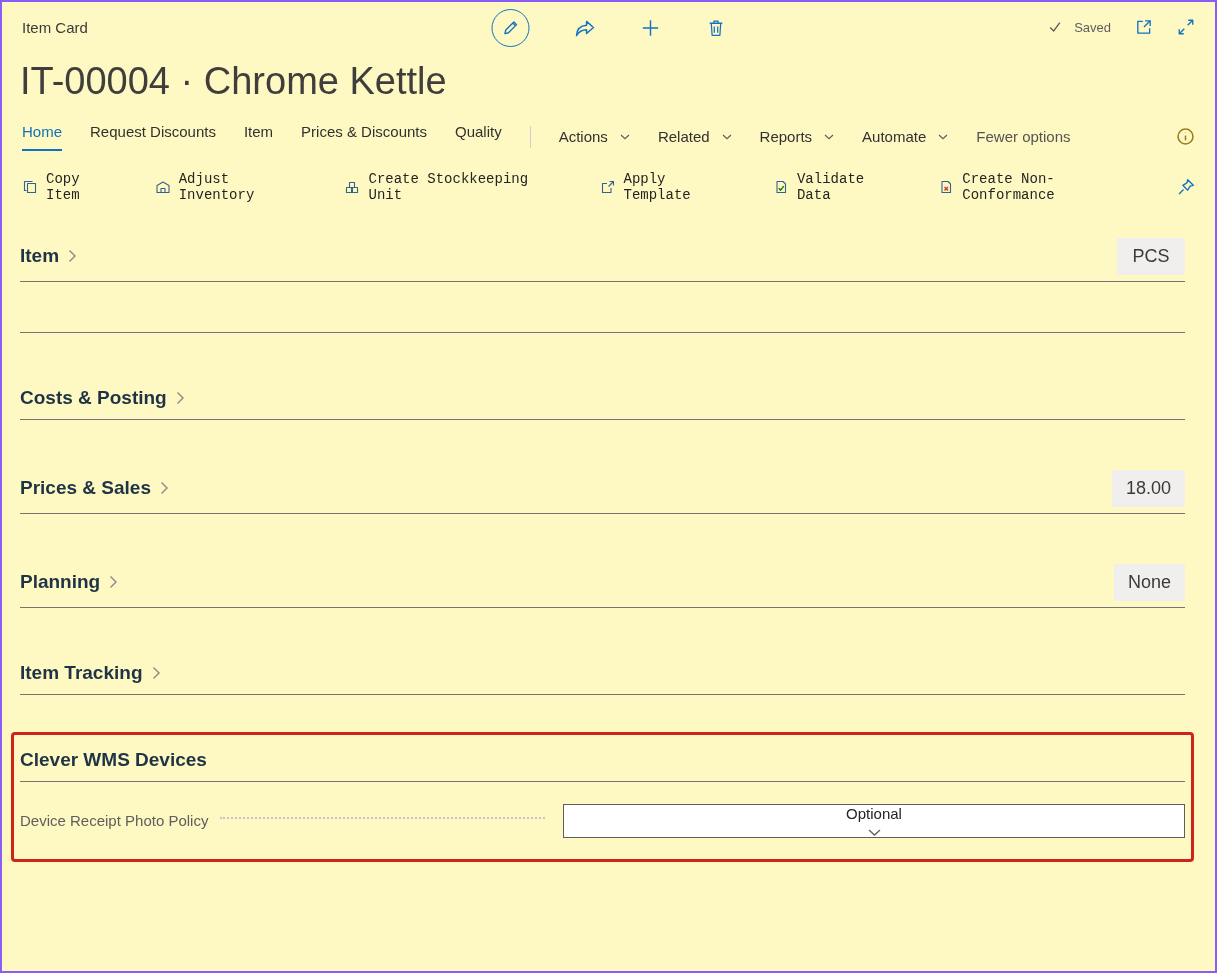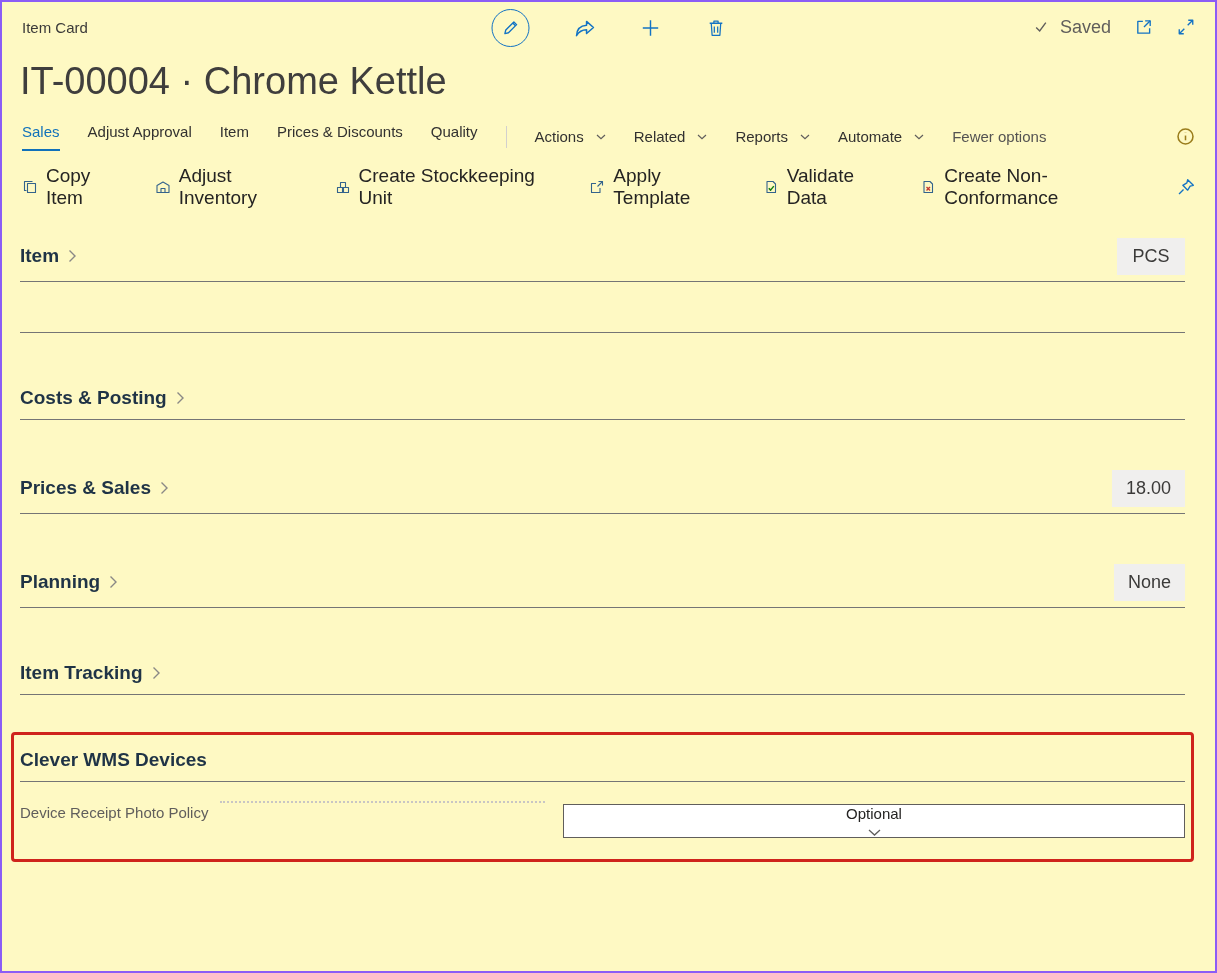--- a/index.html
+++ b/index.html
@@ -9,50 +9,50 @@
     font-family:"Liberation Sans",sans-serif;color:#323130;
   }
   
   .topbar{position:relative;height:50px;display:flex;align-items:center;padding:0 20px;}
   .caption{font-size:15px;color:#3b3a39;}
   .topbar-center{position:absolute;left:50%;top:4px;transform:translateX(-50%);
     display:flex;align-items:center;gap:44px;height:44px;}
   .icon-btn{display:flex;align-items:center;justify-content:center;cursor:pointer;background:none;border:none;padding:0;}
   .edit-circle{width:38px;height:38px;border:1.5px solid #1373c4;border-radius:50%;}
   .topbar-right{margin-left:auto;display:flex;align-items:center;gap:24px;}
-  .saved{display:flex;align-items:center;gap:12px;font-size:18px;color:#605e5c;}
+  .saved{display:flex;align-items:center;gap:12px;font-size:13px;color:#605e5c;}
   
   .title{margin:8px 0 0 18px;font-size:38px;font-weight:300;color:#3f3e3d;line-height:1.15;}
   
   .ribbon{display:flex;align-items:center;gap:28px;margin-top:16px;padding:0 20px;font-size:15px;height:34px;}
   .tab{color:#323130;cursor:pointer;padding-bottom:9px;border-bottom:2px solid transparent;}
   .tab.active{color:#1171ba;border-bottom-color:#1171ba;font-weight:400;}
   .menu-item{display:flex;align-items:center;gap:12px;color:#323130;cursor:pointer;}
   .vsep{width:1px;height:22px;background:#d2d0ce;}
   .fewer{color:#545352;cursor:pointer;}
   .info-wrap{margin-left:auto;}
   
-  .toolbar{display:flex;align-items:center;gap:28px;margin-top:12px;padding:0 20px;height:42px;font-size:19px;color:#252423;}
+  .toolbar{display:flex;align-items:center;gap:36px;margin-top:12px;padding:0 20px;height:42px;font-size:14px;color:#252423;font-family:Liberation Mono, monospace;}
   .tool-item{display:flex;align-items:center;gap:8px;cursor:pointer;}
   .pin-wrap{margin-left:auto;}
   
   .sections{padding:0 30px 0 18px;}
   .section{margin-top:50px;}
   .section:first-child{margin-top:30px;}
   .section-head{display:flex;align-items:center;justify-content:space-between;min-height:30px;}
   .section-left{display:flex;align-items:center;gap:9px;cursor:pointer;}
   .section-title{font-size:19px;font-weight:700;color:#1f3346;}
   .badges{display:flex;gap:2px;}
   .badge{background:#f0efee;color:#3b3a39;font-size:18px;padding:8px 14px;min-width:40px;text-align:center;cursor:pointer;}
   .section-line{border-bottom:1px solid #757575;margin-top:6px;}
   
   .section.clever{position:relative;}
   .annotation{position:absolute;left:-9px;right:-9px;top:-13px;bottom:-24px;
     border:3px solid #cf241c;border-radius:4px;pointer-events:none;}
-  .field-row{display:flex;align-items:flex-start;margin-top:22px;}
+  .field-row{display:flex;align-items:center;margin-top:22px;}
   .field-label{font-size:15px;color:#605e5c;white-space:nowrap;}
   .dots{flex:1;border-bottom:2px dotted #c8c6c4;margin:0 18px 0 12px;transform:translateY(-3px);}
   .combobox{width:622px;height:34px;box-sizing:border-box;border:1px solid #605e5c;
     display:flex;align-items:center;justify-content:space-between;padding:0 12px;
     font-size:15px;color:#252423;cursor:pointer;background:#fff;flex-direction:column;}
   svg{display:block;}
 </style>
 </head>
 <body>
 
@@ -117,22 +117,22 @@
             <path d="M9.5 6.5L14 2M10 2h4v4M6.5 9.5L2 14M2 10v4h4"></path>
           </svg>
         </span>
       </button>
     </div>
   </header>
 
   <h1 class="title">IT-00004 · Chrome Kettle</h1>
 
   <nav class="ribbon">
-    <span class="tab active">Sales</span>
-    <span class="tab">Adjust Approval</span>
+    <span class="tab active">Home</span>
+    <span class="tab">Request Discounts</span>
     <span class="tab">Item</span>
     <span class="tab">Prices &amp; Discounts</span>
     <span class="tab">Quality</span>
     <span class="vsep"></span>
     <span class="menu-item">
       <span>Actions</span>
       <span>
         <svg width="10" height="6" viewBox="0 0 10 6" fill="none" stroke="#605e5c" stroke-width="1.2">
             <path d="M1 1l4 3.6L9 1"></path>
           </svg>

